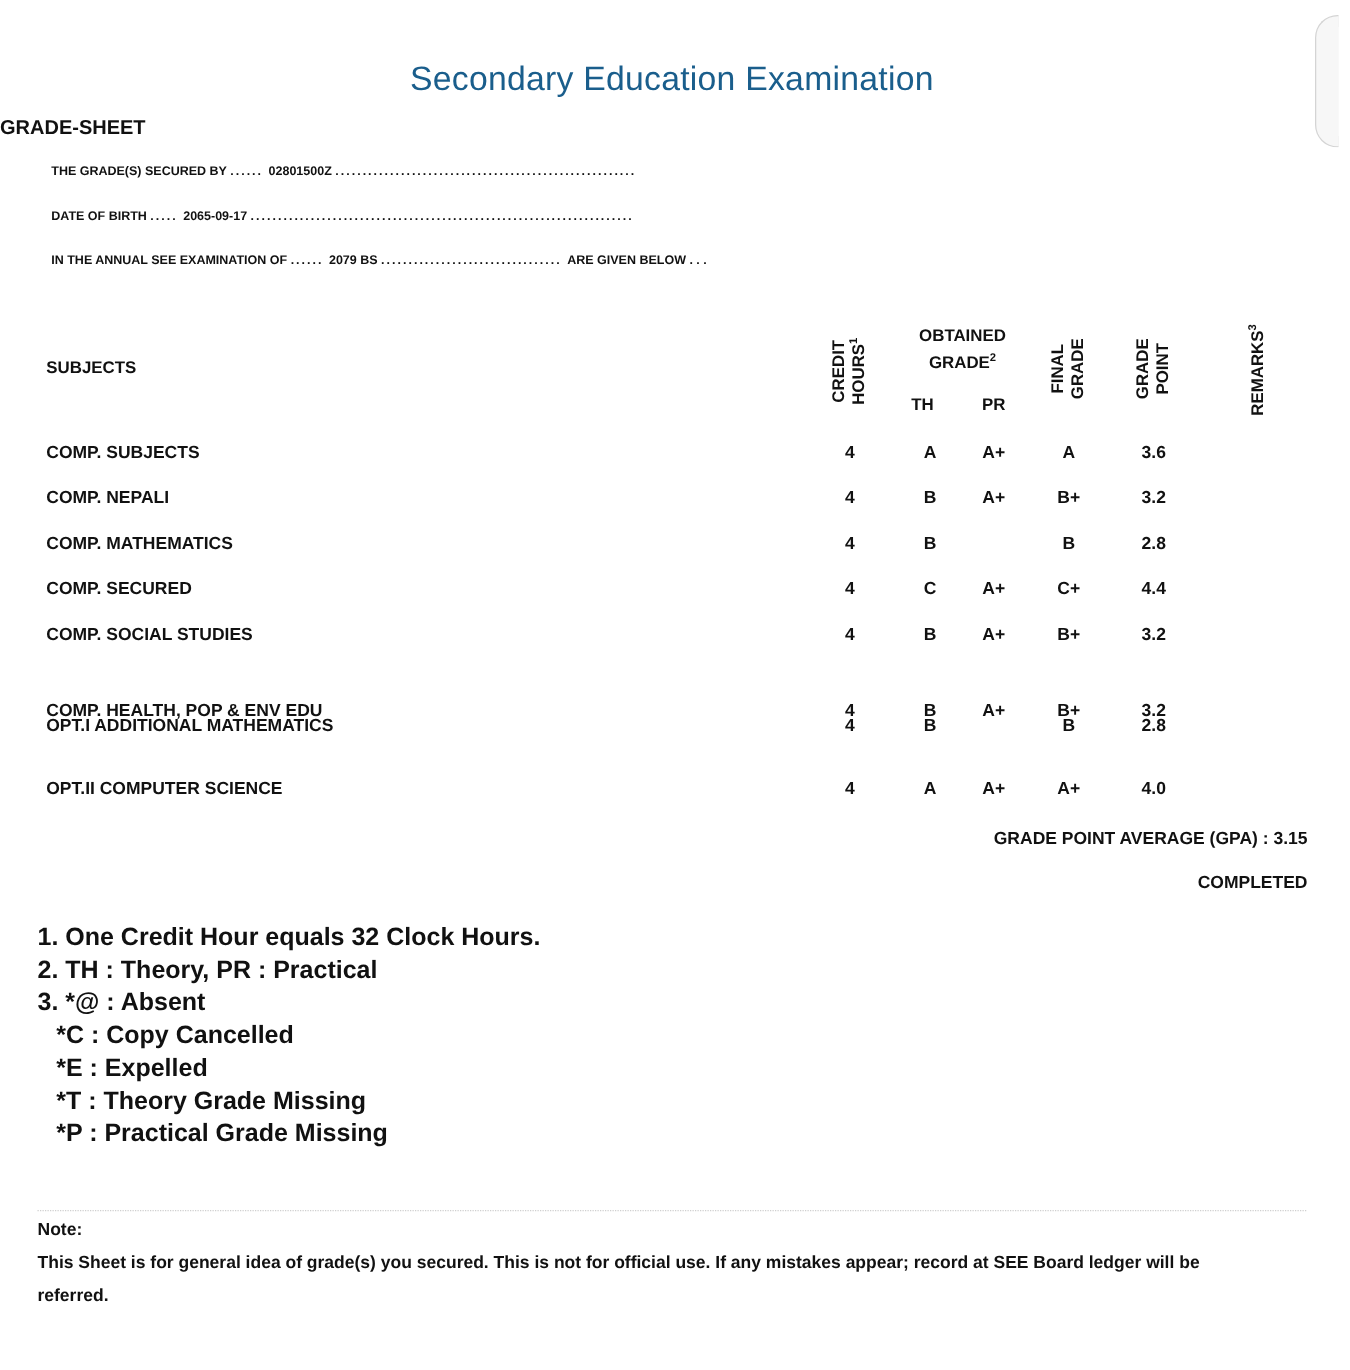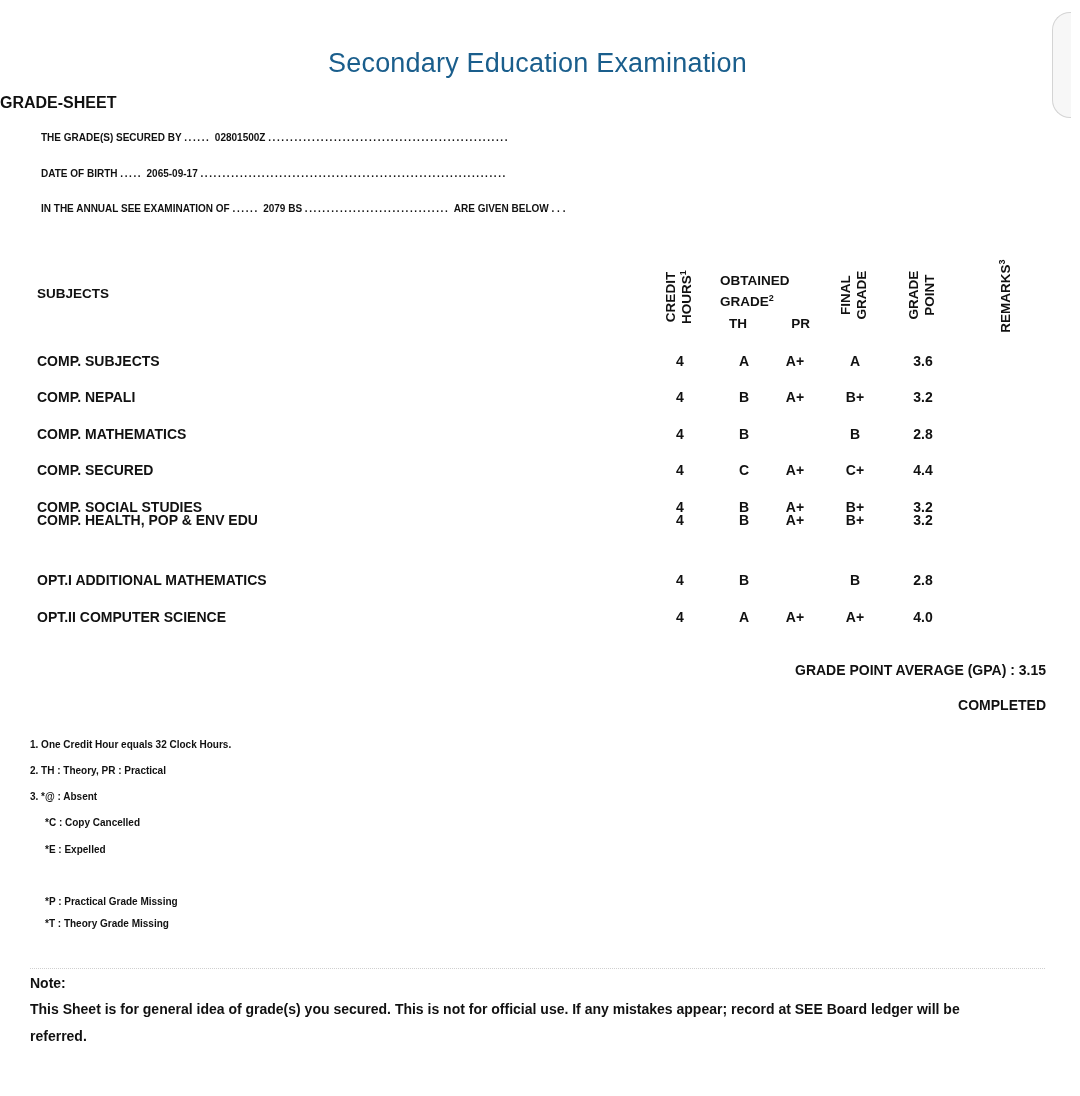--- a/index.html
+++ b/index.html
@@ -33,21 +33,21 @@
   .c-subj { left: 37px; }
   .c-ch { left: 665px; width: 30px; text-align: center; }
   .c-th { left: 729px; width: 30px; text-align: center; }
   .c-pr { left: 780px; width: 30px; text-align: center; }
   .c-fg { left: 840px; width: 30px; text-align: center; }
   .c-gp { left: 903px; width: 40px; text-align: center; }
 
   .gpa { position: absolute; right: 34px; top: 662px; font-size: 14px; font-weight: bold; color: #111; }
   .status { position: absolute; right: 34px; top: 697px; font-size: 14px; font-weight: bold; color: #111; }
 
-  .fn { position: absolute; left: 30px; font-size: 10px; font-weight: bold; color: #111; white-space: nowrap; }
+  .fn { position: absolute; left: 30px; font-size: 20px; font-weight: bold; color: #111; white-space: nowrap; }
   .fn.ind { left: 45px; }
 
   .divider { position: absolute; left: 30px; top: 968px; width: 1015px; border-top: 1px dotted #cfcfcf; }
   .note-label { position: absolute; left: 30px; top: 975px; font-size: 14px; font-weight: bold; color: #111; }
   .note-text { position: absolute; left: 30px; top: 996px; width: 990px; font-size: 14px; font-weight: bold; color: #111; line-height: 27px; }
 </style>
 </head>
 <body>
 
 <div class="scroll-edge"></div>
@@ -75,26 +75,26 @@
   <span>ARE GIVEN BELOW . . .</span>
 </div>
 
 <div class="hdr" style="left:37px; top:286px;">SUBJECTS</div>
 
 <div class="hdr rot" style="left:640px; top:280px; width:80px; height:34px;">
   <div>CREDIT</div>
   <div><span>HOURS</span><sup>1</sup></div>
 </div>
 
-<div class="hdr" style="left:720px; top:270px; width:100px; line-height:21px;">
+<div class="hdr" style="left:720px; top:258px; width:100px; text-align:center; line-height:21px;">
   <div>OBTAINED</div>
   <div><span>GRADE</span><sup>2</sup></div>
 </div>
 <div class="hdr" style="left:729px; top:316px; width:30px; text-align:left;">TH</div>
-<div class="hdr" style="left:780px; top:316px; width:30px; text-align:right;">PR</div>
+<div class="hdr" style="left:780px; top:316px; width:30px; text-align:center;">PR</div>
 
 <div class="hdr rot" style="left:815px; top:278px; width:80px; height:34px;">
   <div>FINAL</div>
   <div>GRADE</div>
 </div>
 
 <div class="hdr rot" style="left:883px; top:278px; width:80px; height:34px;">
   <div>GRADE</div>
   <div>POINT</div>
 </div>
@@ -137,52 +137,52 @@
     <span class="c-gp">4.4</span>
   </div>
     <div class="row" style="top: 499px;">
     <span class="c-subj">COMP. SOCIAL STUDIES</span>
     <span class="c-ch">4</span>
     <span class="c-th">B</span>
     <span class="c-pr">A+</span>
     <span class="c-fg">B+</span>
     <span class="c-gp">3.2</span>
   </div>
-    <div class="row" style="top: 512px;">
+    <div class="row" style="top: 560px;">
     <span class="c-subj">COMP. HEALTH, POP &amp; ENV EDU</span>
     <span class="c-ch">4</span>
     <span class="c-th">B</span>
     <span class="c-pr">A+</span>
     <span class="c-fg">B+</span>
     <span class="c-gp">3.2</span>
   </div>
     <div class="row" style="top: 572px;">
     <span class="c-subj">OPT.I ADDITIONAL MATHEMATICS</span>
     <span class="c-ch">4</span>
     <span class="c-th">B</span>
     <span class="c-pr"></span>
     <span class="c-fg">B</span>
     <span class="c-gp">2.8</span>
   </div>
-    <div class="row" style="top: 609px;">
+    <div class="row" style="top: 622px;">
     <span class="c-subj">OPT.II COMPUTER SCIENCE</span>
     <span class="c-ch">4</span>
     <span class="c-th">A</span>
     <span class="c-pr">A+</span>
     <span class="c-fg">A+</span>
     <span class="c-gp">4.0</span>
   </div>
   </div>
 
 <div class="gpa">GRADE POINT AVERAGE (GPA) : 3.15</div>
 <div class="status">COMPLETED</div>
 
 <div class="fn" style="top:739px;">1. One Credit Hour equals 32 Clock Hours.</div>
 <div class="fn" style="top:765px;">2. TH : Theory, PR : Practical</div>
 <div class="fn" style="top:791px;">3. *@ : Absent</div>
 <div class="fn ind" style="top:817px;">*C : Copy Cancelled</div>
 <div class="fn ind" style="top:844px;">*E : Expelled</div>
-<div class="fn ind" style="top:870px;margin-top:48px;">*T : Theory Grade Missing</div>
+<div class="fn ind" style="top:870px;">*T : Theory Grade Missing</div>
 <div class="fn ind" style="top:896px;">*P : Practical Grade Missing</div>
 
 <div class="divider"></div>
 <div class="note-label">Note:</div>
 <div class="note-text">This Sheet is for general idea of grade(s) you secured. This is not for official use. If any mistakes appear; record at SEE Board ledger will be referred.</div>
 
 </body></html>

